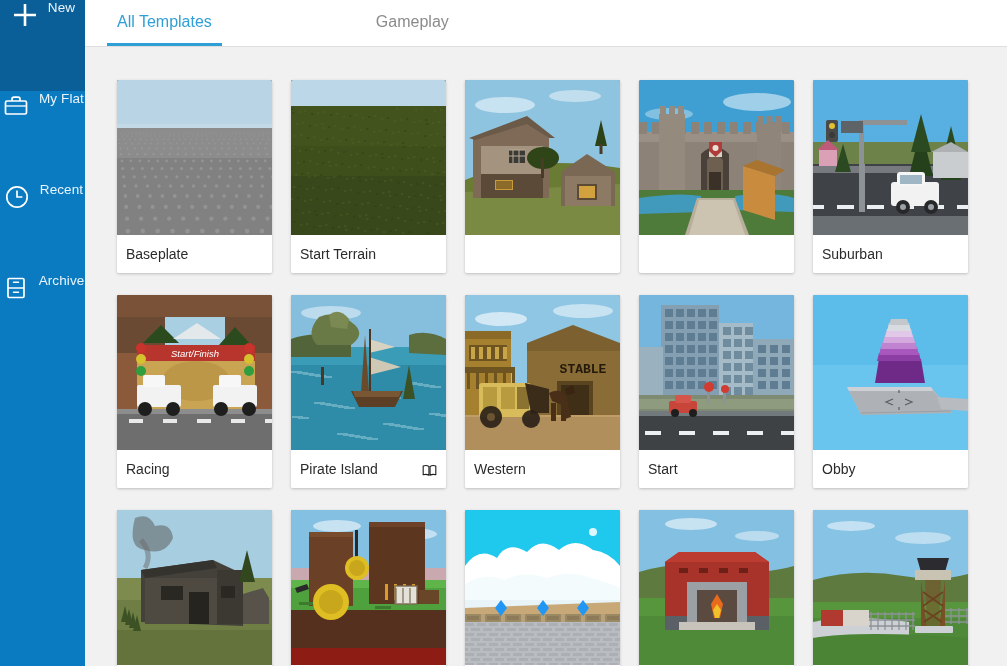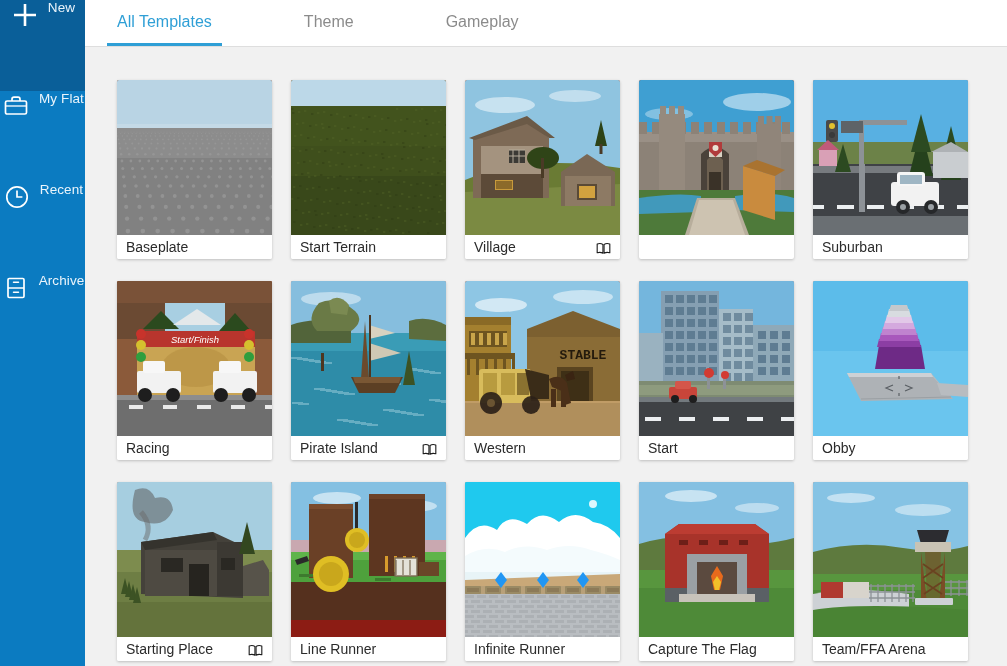--- a/index.html
+++ b/index.html
@@ -86,21 +86,21 @@
     cursor: pointer;
     display: flex; flex-direction: column;
   }
   .thumb {
     width: 155px; height: 155px;
     position: relative;
     overflow: hidden;
     background: #c2410c;
   }
   .card-foot {
-    height: 24px;
+    height: 38px;
     display: flex; align-items: center;
     padding: 0 9px;
     background: #ffffff;
   }
   .card-title {
     font-size: 14px; color: #2b2b2b;
     white-space: nowrap; overflow: hidden; text-overflow: ellipsis;
     flex: 1 1 auto;
   }
   .book-icon { width: 15px; height: 13px; flex: 0 0 15px; margin-left: 4px; }
@@ -153,21 +153,20 @@
       </span>
       <span class="nav-label">Archive</span>
     </div>
   </div>
 
   <div id="main">
 
     <div id="tabbar">
       <div class="tab active">All Templates</div>
       <div class="tab-spacer"></div>
-      <div class="tab">Theme</div>
       <div class="tab-spacer"></div>
       <div class="tab">Gameplay</div>
     </div>
 
     <div id="grid-scroll">
       <div id="grid">
           <div class="card">
             <div class="thumb"><svg viewBox="0 0 155 155" width="155" height="155" preserveAspectRatio="none">
                 <rect width="155" height="155" fill="#7f7f7f"></rect>
         <rect width="155" height="48" fill="#b9d4e4"></rect>
@@ -821,27 +820,20 @@
         <rect x="31" y="101" width="16" height="8" fill="#8c6a2a"></rect>
         <path d="M96 92 L122 74 L150 92 L150 126 L96 126Z" fill="#7a6855"></path>
         <rect x="100" y="96" width="46" height="30" fill="#8d7a64"></rect>
         <rect x="112" y="104" width="20" height="16" fill="#5a4a36"></rect>
         <rect x="114" y="106" width="16" height="12" fill="#d2a23f"></rect>
         <ellipse cx="78" cy="78" rx="16" ry="11" fill="#2f4417"></ellipse>
         <rect x="76" y="78" width="3" height="20" fill="#4a3a26"></rect>
         <path d="M136 40 L142 66 L130 66Z" fill="#2d4317"></path>
         <rect x="134.5" y="64" width="3" height="10" fill="#4a3a26"></rect>
               </svg></div>
-            <div class="card-foot">
-              <span class="card-title">Village</span>
-              <span class="book-icon"><svg viewBox="0 0 16 14" width="15" height="13">
-  <path d="M1.2 2.2 Q4.6 1.0 7.4 2.6 L7.4 12 Q4.6 10.6 1.2 11.6Z" fill="none" stroke="#1d1d1d" stroke-width="1.2" stroke-linejoin="round"></path>
-  <path d="M14.8 2.2 Q11.4 1.0 8.6 2.6 L8.6 12 Q11.4 10.6 14.8 11.6Z" fill="none" stroke="#1d1d1d" stroke-width="1.2" stroke-linejoin="round"></path>
-</svg></span>
-            </div>
           </div>
           <div class="card">
             <div class="thumb"><svg viewBox="0 0 155 155" width="155" height="155" preserveAspectRatio="none">
                 <rect width="155" height="155" fill="#3f9fd2"></rect>
         <ellipse cx="118" cy="22" rx="34" ry="9" fill="#fff" opacity=".5"></ellipse>
         <ellipse cx="30" cy="34" rx="24" ry="6" fill="#fff" opacity=".35"></ellipse>
         <rect y="100" width="155" height="55" fill="#4e7a3a"></rect>
         <rect x="0" y="52" width="155" height="58" fill="#8c8277"></rect>
         <rect x="0" y="52" width="155" height="10" fill="#9a9086"></rect>
         <g fill="#8c8277">

